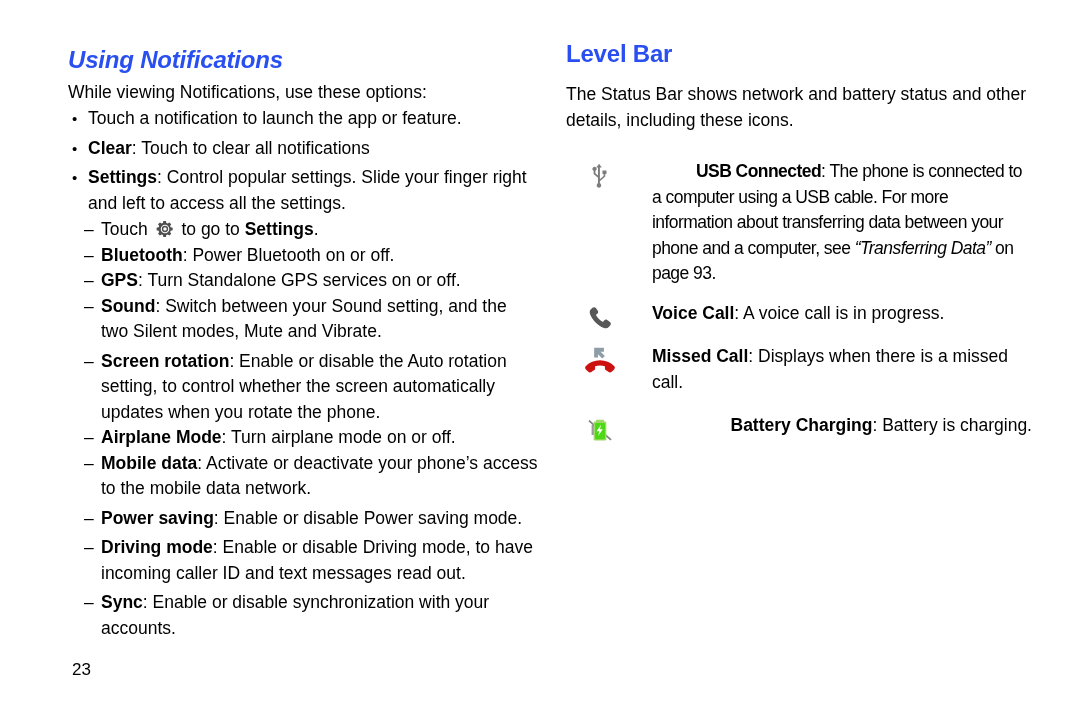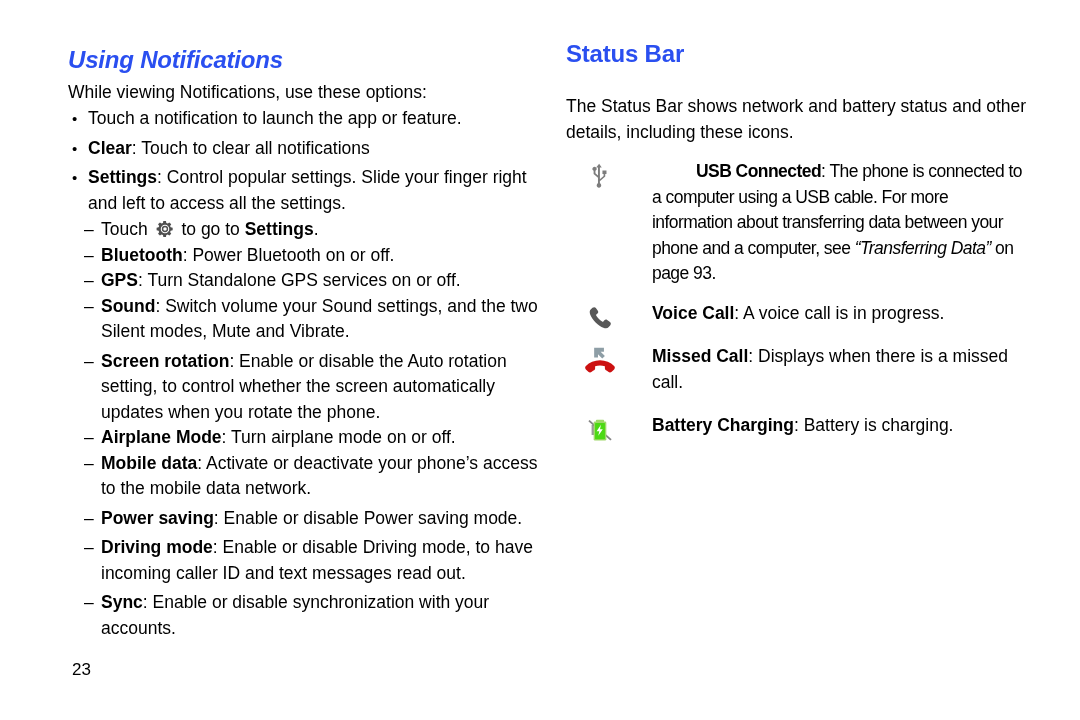--- a/index.html
+++ b/index.html
@@ -158,21 +158,21 @@
 
       <p class="dash">
         <span class="mark">–</span><b>Bluetooth</b><span>: Power Bluetooth on or off.</span>
       </p>
 
       <p class="dash">
         <span class="mark">–</span><b>GPS</b><span>: Turn Standalone GPS services on or off.</span>
       </p>
 
       <p class="dash">
-        <span class="mark">–</span><b>Sound</b><span>: Switch volume your Sound settings, and the two Silent modes, Mute and Vibrate.</span>
+        <span class="mark">–</span><b>Sound</b><span>: Switch between your Sound setting, and the two Silent modes, Mute and Vibrate.</span>
       </p>
 
       <p class="dash" style="margin-top:4px;">
         <span class="mark">–</span><b>Screen rotation</b><span>: Enable or disable the Auto rotation setting, to control whether the screen automatically updates when you rotate the phone.</span>
       </p>
 
       <p class="dash">
         <span class="mark">–</span><b>Airplane Mode</b><span>: Turn airplane mode on or off.</span>
       </p>
 
@@ -191,24 +191,24 @@
       <p class="dash" style="margin-top:4px;">
         <span class="mark">–</span><b>Sync</b><span>: Enable or disable synchronization with your accounts.</span>
       </p>
 
     </div>
   </div>
 
   <div class="col col-right">
 
     <div style="position:absolute; left:0; top:32px;">
-      <h2 class="h-section">Status Bar</h2>
-    </div>
-
-    <div style="position:absolute; left:0; top:74px; width:466px;margin-top:12px;">
+      <h2 class="h-section">Level Bar</h2>
+    </div>
+
+    <div style="position:absolute; left:0; top:74px; width:466px;">
       <p class="para">The Status Bar shows network and battery status and other details, including these icons.</p>
     </div>
 
     <div style="position:absolute; left:0; top:140px; width:466px;">
 
 
       <div class="icon-row" style="margin-top:11px;">
         <span class="icon-slot">
           <svg viewBox="0 0 32 32" width="28" height="28" aria-hidden="true">
             <path fill="#7d7d7d" d="M15 2l3 4.2h-2.1v13.2h.2l4-3.4v-2.4h-1.3V9.8h4.6v3.8h-1.4v3.1l-5.9 5.1h-.2v2.6a2.6 2.6 0 1 1-2.2 0v-6.3l-5-4.3V9.9a2.3 2.3 0 1 1 2.1 0v2.9l2.9 2.5V6.2h-2.1L15 2z"></path>
@@ -240,21 +240,21 @@
       <div class="icon-row" style="margin-top:18px;">
         <span class="icon-slot">
           <svg viewBox="0 0 32 32" width="28" height="28" aria-hidden="true">
             <path fill="#9a9a9a" d="M18.5 4.6l-6.3 5.6H6.4v11.6h5.8l6.3 5.6V4.6z"></path>
             <path fill="#6f6f6f" d="M4.1 4.6l-1.4 1.4 25.2 22.1 1.4-1.4L4.1 4.6z" opacity="0.85"></path>
           </svg>
         </span>
       </div>
 
 
-      <div class="icon-row" style="margin-top:18px;">
+      <div class="icon-row" style="margin-top:18px;text-align:right;">
         <span class="icon-slot">
           <svg viewBox="0 0 32 32" width="26" height="26" aria-hidden="true">
             <rect x="11" y="3.4" width="10" height="3" rx="1" fill="#9fd86a"></rect>
             <rect x="8.2" y="5.6" width="15.6" height="23.4" rx="1.6" fill="#9fd86a"></rect>
             <rect x="9.9" y="7.3" width="12.2" height="20" rx="0.8" fill="#4cd914"></rect>
             <path fill="#ffffff" d="M17.2 9.4l-5.4 8h3.3l-1.2 5.8 5.5-8.2h-3.4l1.2-5.6z"></path>
           </svg>
         </span>
         <span class="icon-text"><b>Battery Charging</b><span>: Battery is charging.</span></span>
       </div>

